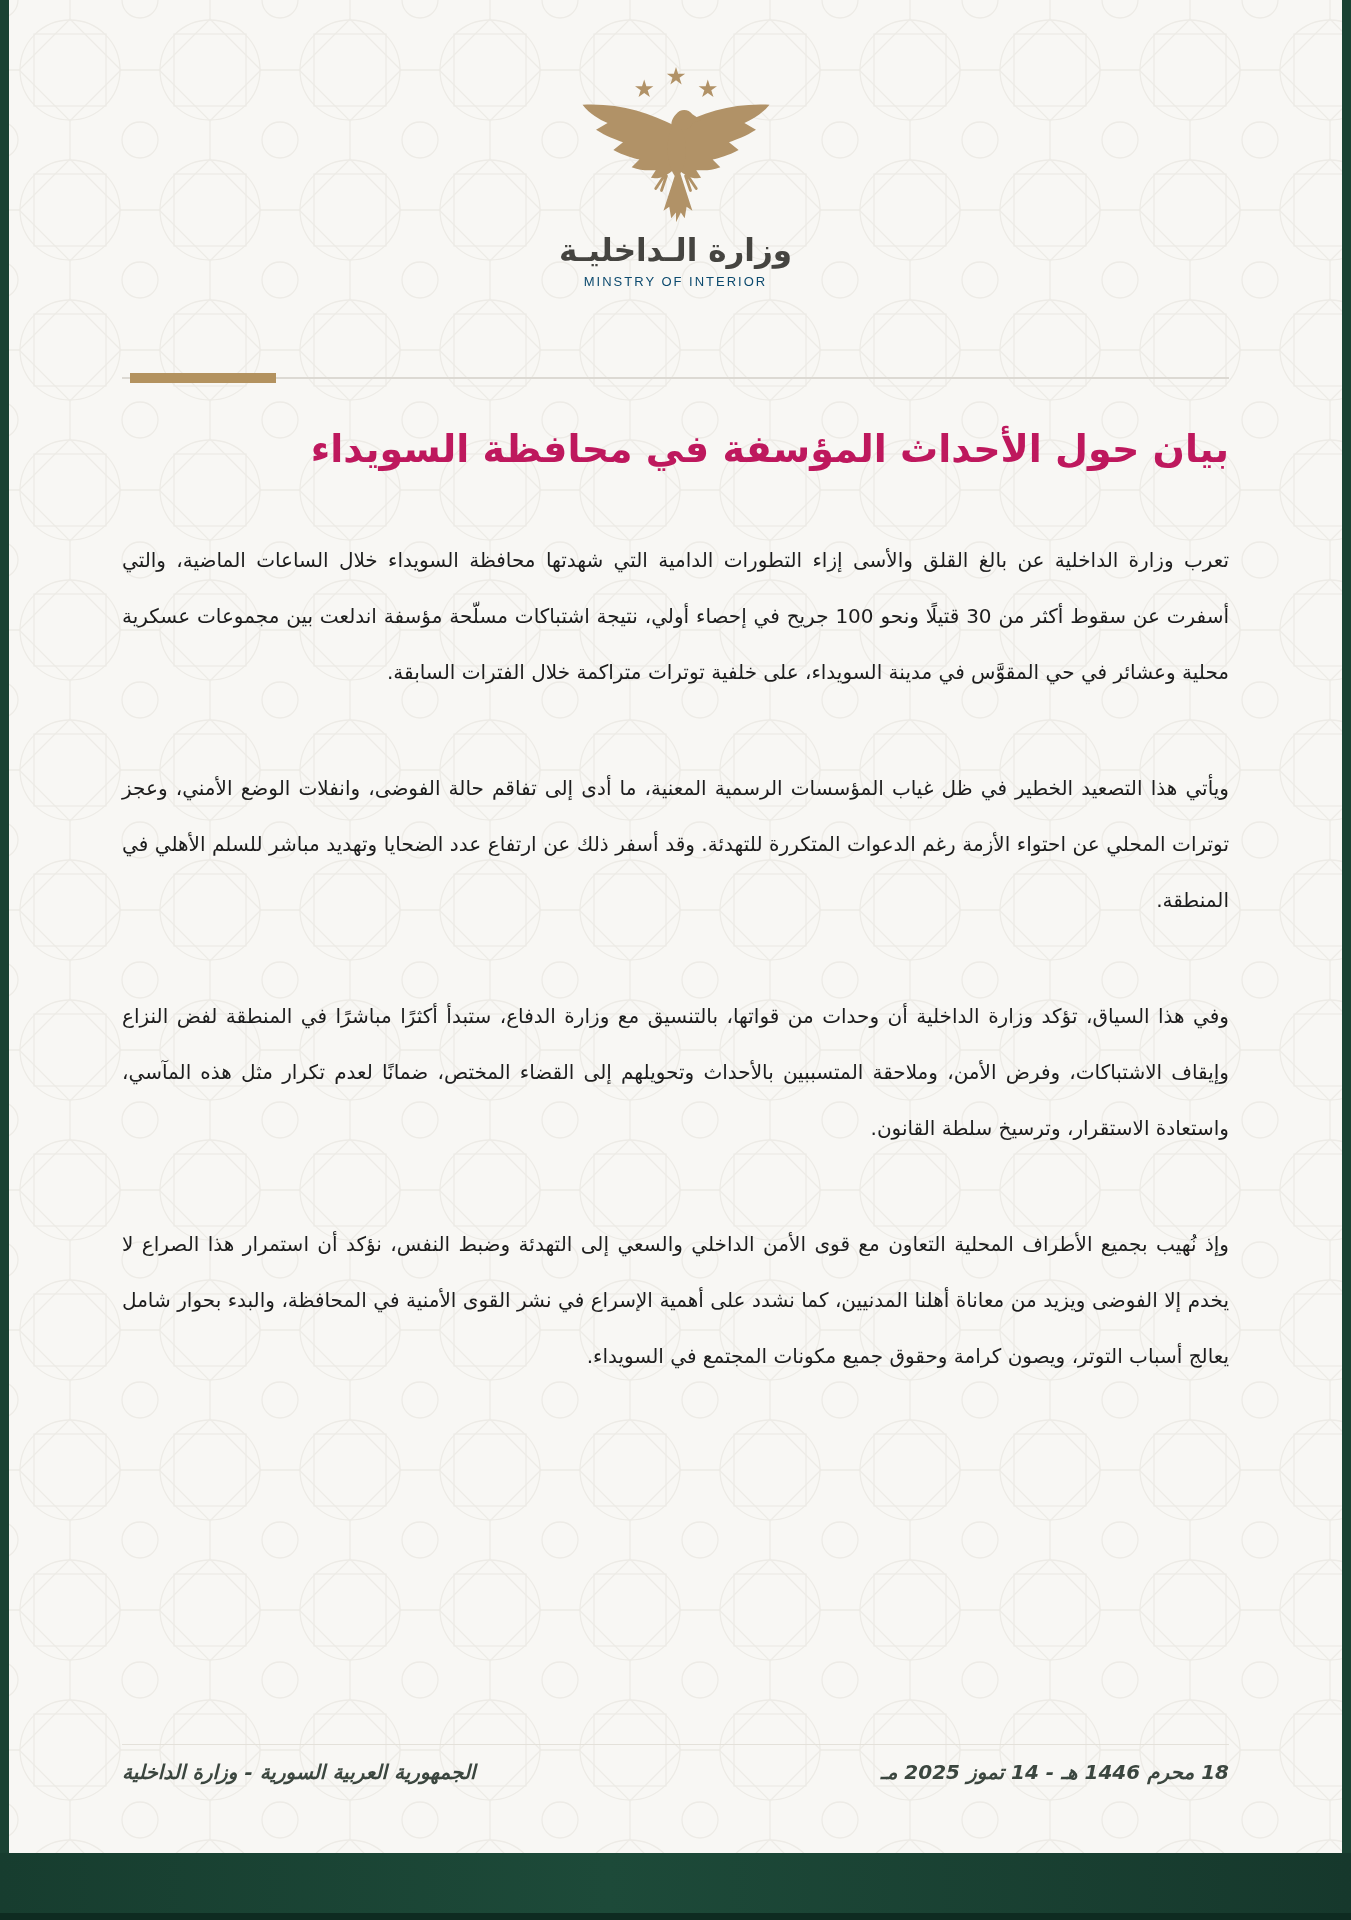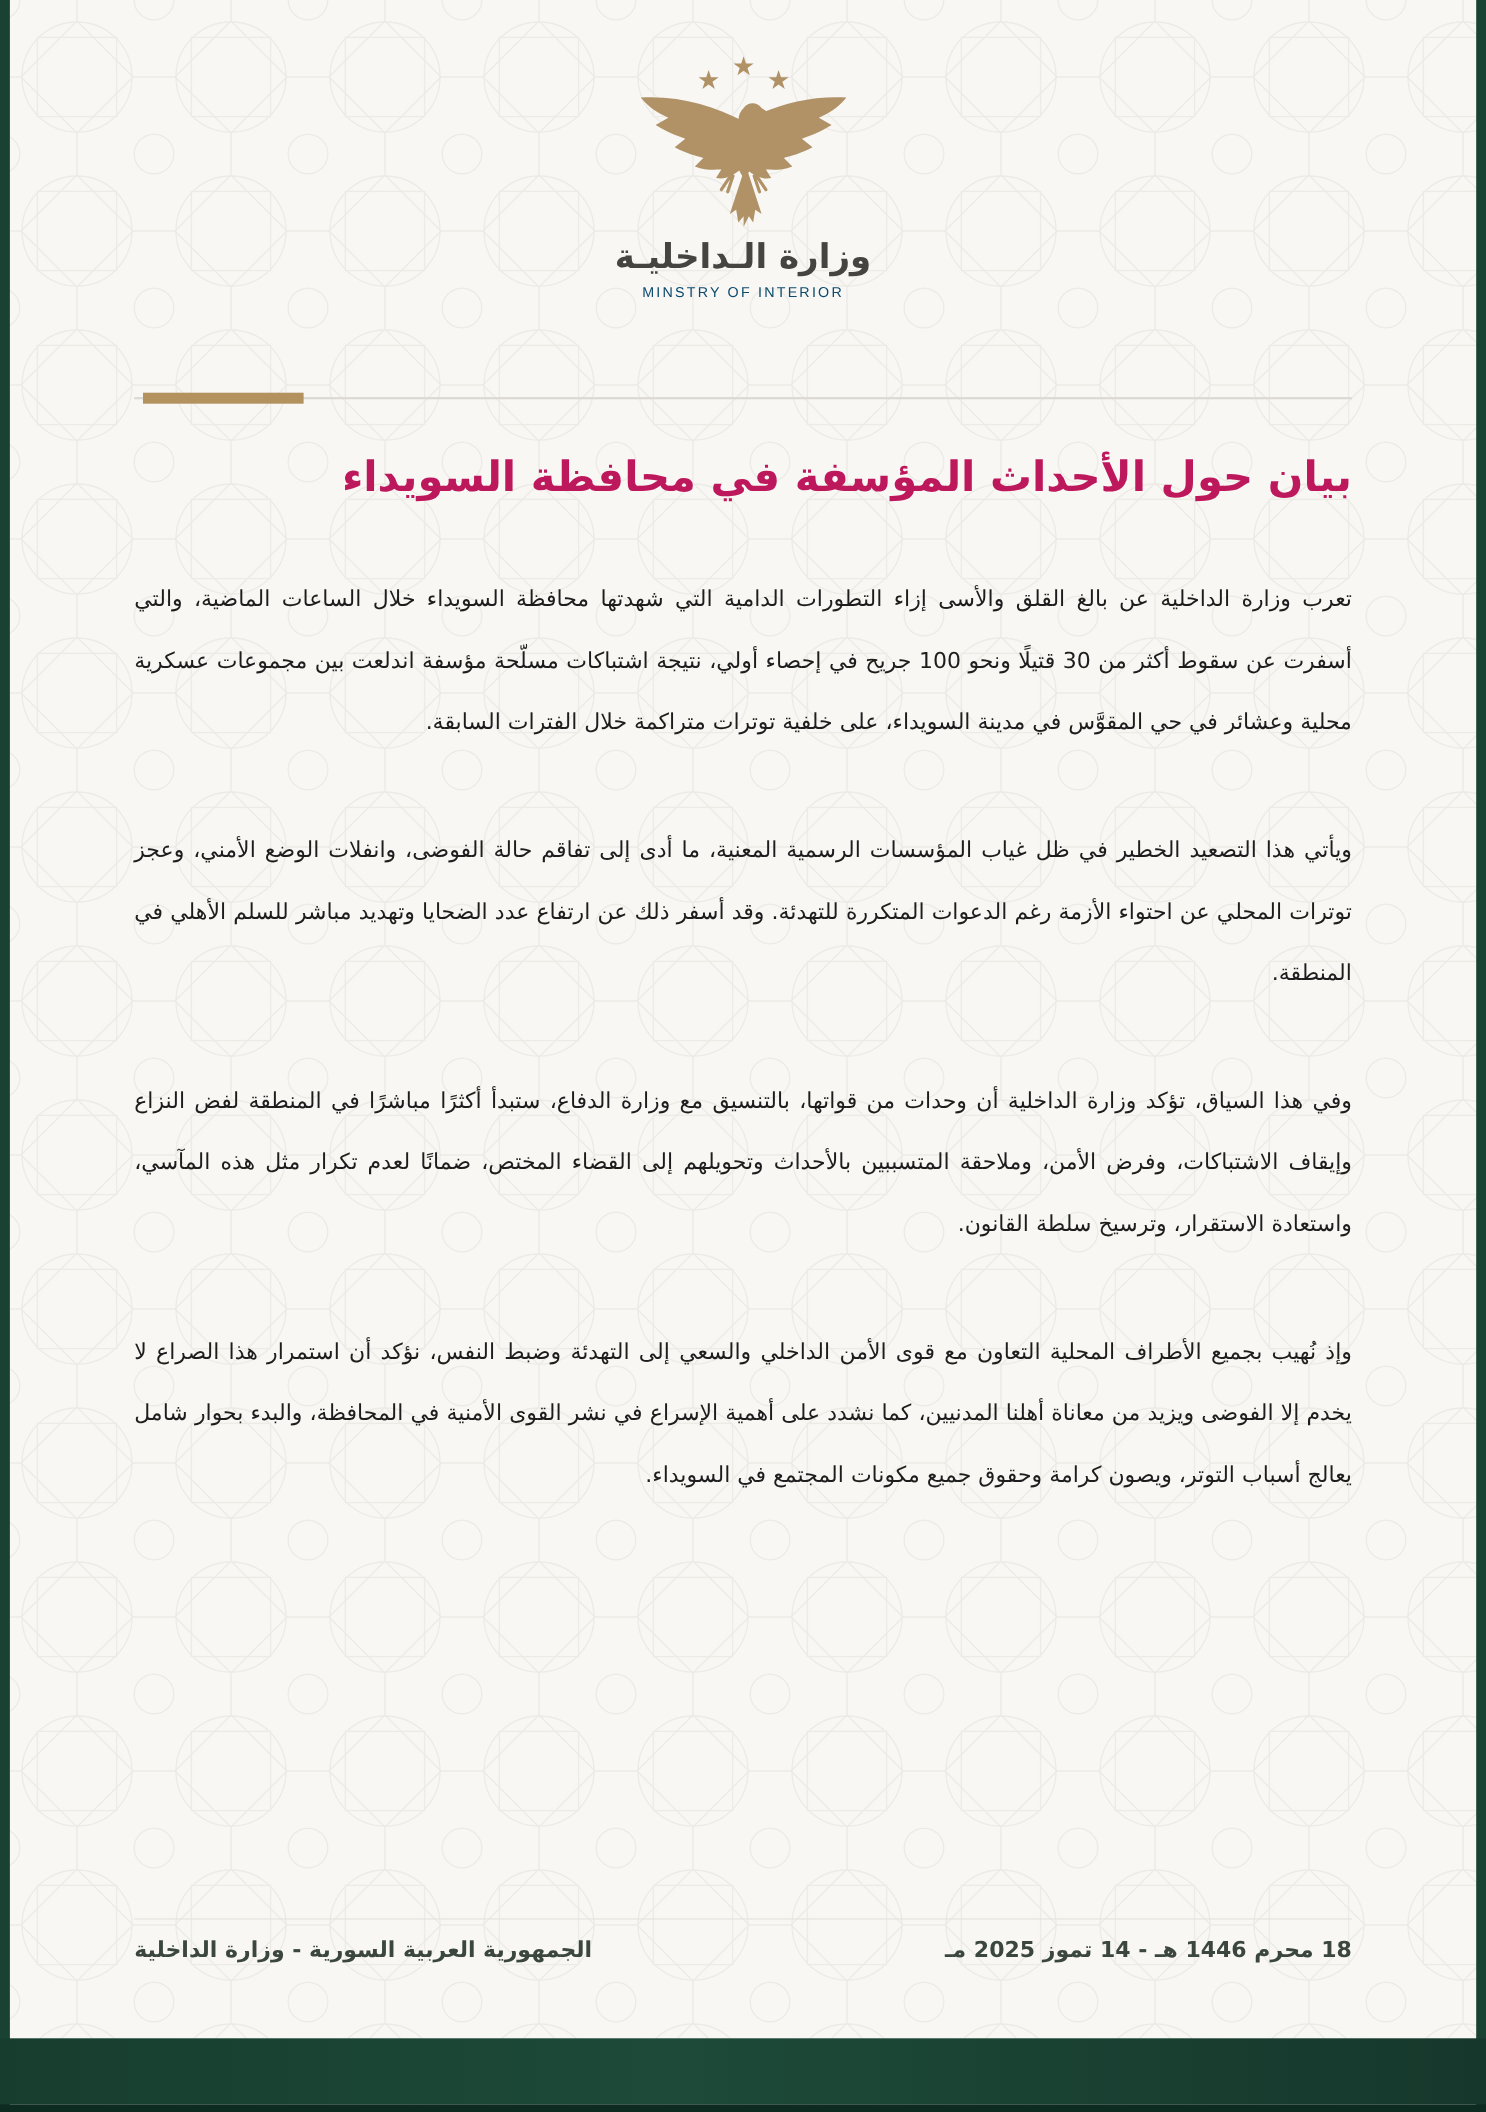--- a/index.html
+++ b/index.html
@@ -5,21 +5,21 @@
   html,body { margin:0; padding:0; background:#e9e8e5; }
   .page {
     position:relative; width:1351px; height:1920px; margin:0 auto;
     background:#f8f7f4; overflow:hidden;
     font-family:"DejaVu Sans", sans-serif;
   }
   .bg-pattern { position:absolute; inset:0; z-index:0; }
   .edge-bar { position:absolute; top:0; bottom:0; width:9px; background:#1a4233; z-index:3; }
   .edge-left { left:0; }
   .edge-right { right:0; }
-  .content { position:relative; z-index:2; padding:0 122px; }
+  .content { position:relative; z-index:2; padding:16px 122px; }
 
   
   .header { padding-top:50px; text-align:center; }
   .emblem { display:block; margin:0 auto; width:212px; height:164px; }
   .ministry-ar {
     margin-top:2px; font-size:31px; font-weight:bold; color:#454440;
     direction:rtl; letter-spacing:0;
   }
   .ministry-en {
     margin-top:6px; font-size:13px; color:#0c4a6e; letter-spacing:2px;
@@ -44,20 +44,21 @@
     text-align:justify; text-justify:inter-word;
     font-size:20px; line-height:56px; color:#1d1d1d;
   }
 
   
   .footer-separator { position:absolute; left:122px; right:122px; top:1744px; height:1px; background:#e4e1da; z-index:2; }
   .footer-row {
     position:absolute; left:122px; right:122px; top:1760px; z-index:2;
     display:flex; justify-content:space-between; align-items:center;
     direction:ltr;
+    font-style:italic;
   }
   .footer-text { font-size:20px; font-weight:bold; color:#3b463f; direction:rtl; }
 
   .bottom-bar {
     position:absolute; left:0; right:0; bottom:0; height:67px; z-index:4;
     background:linear-gradient(90deg,#173d2f 0%, #1d4a39 45%, #16382c 100%);
     border-bottom:7px solid #0e2b21; box-sizing:border-box;
   }
 </style>
 </head>

